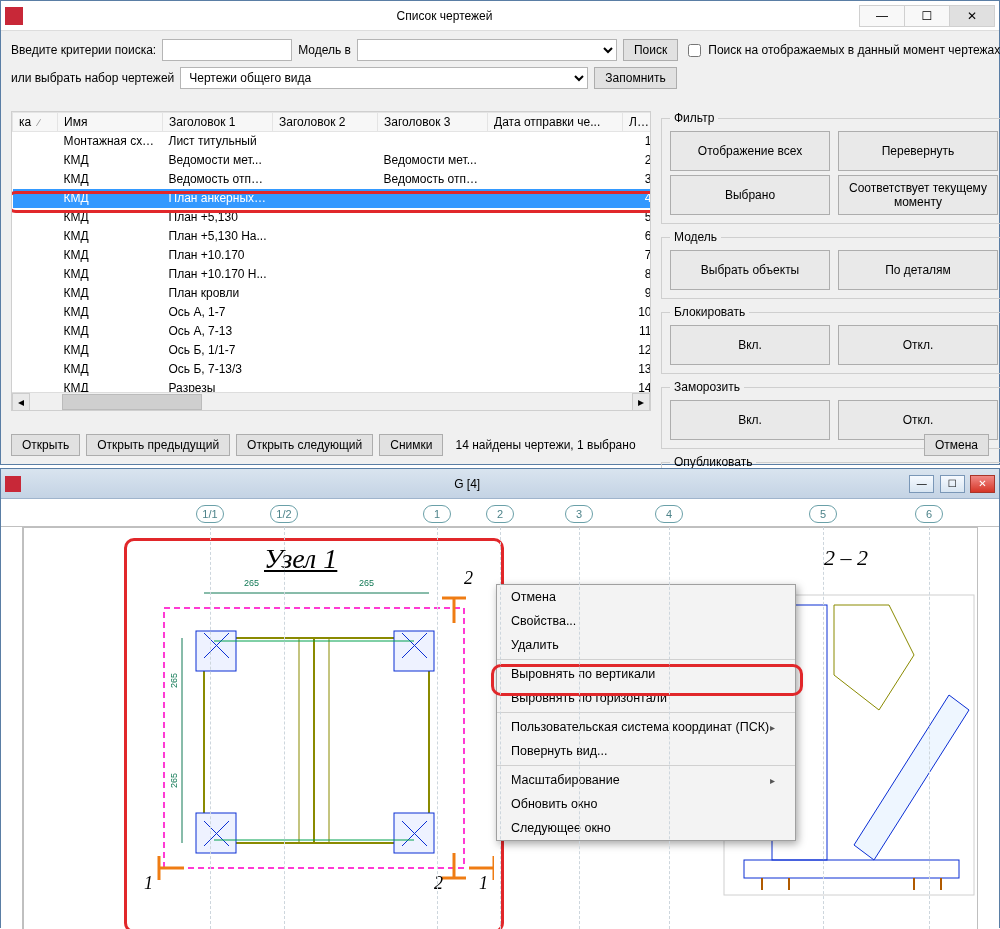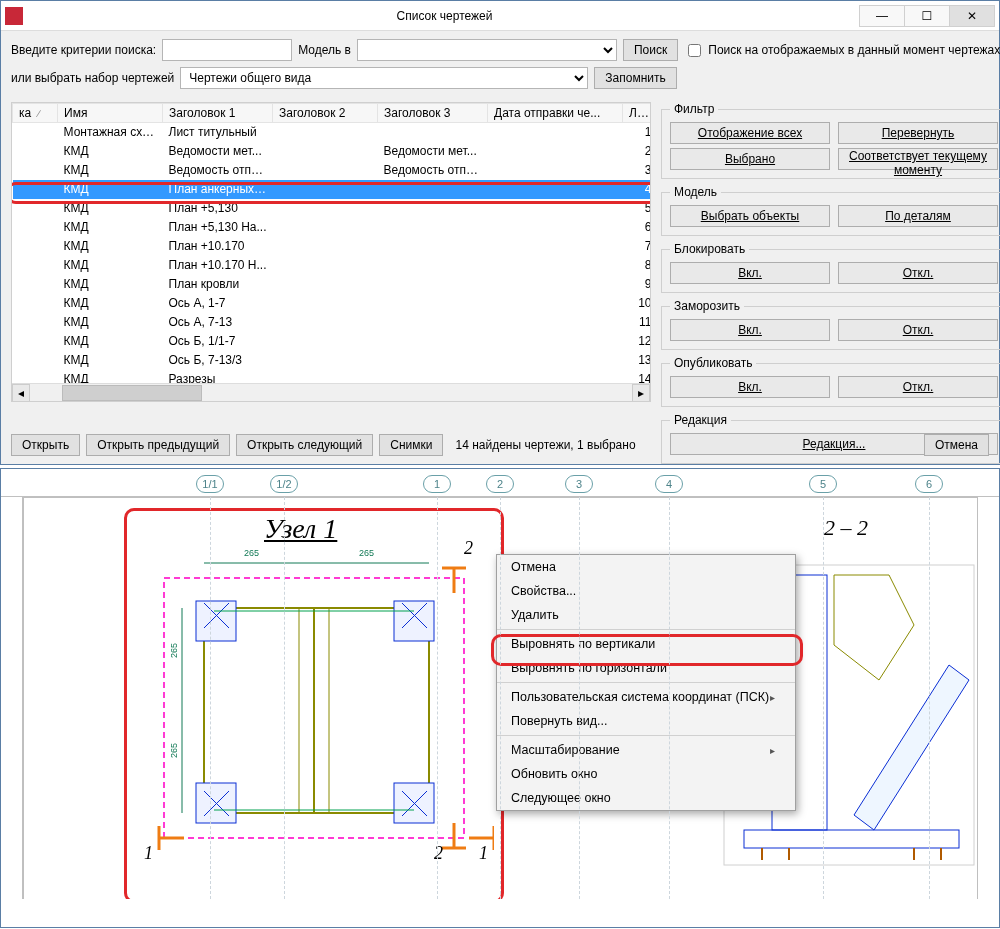--- a/index.html
+++ b/index.html
@@ -7,21 +7,21 @@
   .wrap { width:1000px; height:929px; background:#fff; }
 
   
   .topwin { position:relative; height:465px; border:1px solid #5a7ea5; background:#f0f0f0; }
   .titlebar { height:30px; background:#fff; display:flex; align-items:center; padding:0 4px; border-bottom:1px solid #ddd; }
   .appicon { width:18px; height:18px; margin-right:6px; background:#c82838; display:inline-block; }
   .title { flex:1; text-align:center; color:#000; }
   .winctrls { display:flex; }
   .wc { width:46px; height:22px; display:flex; align-items:center; justify-content:center; border:1px solid #d0d0d0; margin-left:-1px; background:#f8f8f8; cursor:pointer; }
   .wc.close { background:#e0e0e0; }
-  .form { padding:8px 10px; display:grid; grid-template-columns:640px 350px; gap:3px 8px; }
+  .form { padding:8px 10px; display:grid; grid-template-columns:640px 350px; gap:12px 8px; }
 
   .criteria { display:flex; flex-wrap:wrap; align-items:center; gap:6px 8px; }
   .criteria .row { display:flex; align-items:center; gap:6px; }
   input[type=text], select { border:1px solid #b5b5b5; background:#fff; height:22px; padding:1px 4px; font:inherit; }
   .btn { border:1px solid #adadad; background:#e1e1e1; height:22px; padding:0 10px; font:inherit; cursor:pointer; }
   .chk { display:flex; align-items:center; gap:4px; }
 
   .tablewrap { position:relative; grid-column:1; margin-top:10px; border:1px solid #cfcfcf; background:#fff; height:300px; overflow:hidden; }
   table { border-collapse:collapse; width:100%; table-layout:fixed; font:inherit; }
   th, td { text-align:left; padding:2px 6px; white-space:nowrap; overflow:hidden; text-overflow:ellipsis; height:19px; }
@@ -41,21 +41,21 @@
   .hscroll .thumb { width:140px; height:16px; background:#cfcfcf; margin-left:32px; border:1px solid #bbb; }
 
   
   .sel-annot { position:absolute; border:3px solid #e1272a; border-radius:10px; pointer-events:none; }
 
   
   .side { grid-column:2; grid-row:2; margin-top:10px; display:flex; flex-direction:column; gap:6px; }
   fieldset { border:1px solid #cfcfcf; padding:6px 8px 8px 8px; }
   legend { padding:0 4px; }
   .gridbtns { display:grid; grid-template-columns:1fr 1fr; gap:4px 8px; }
-  .wbtn { border:1px solid #adadad; background:#e9e9e9; height:22px; padding:0 6px; font:inherit; cursor:pointer; text-align:center;text-decoration:underline; }
+  .wbtn { border:1px solid #adadad; background:#e9e9e9; height:40px; padding:0 6px; font:inherit; cursor:pointer; text-align:center; }
   .wbtn.full { grid-column:1 / span 2; }
 
   .bottombar { position:absolute; left:10px; right:10px; bottom:8px; display:flex; align-items:center; gap:6px; }
   .status { margin-left:6px; color:#000; }
   .spacer { flex:1; }
 
   
   .botwin { position:relative; height:460px; border:1px solid #5a7ea5; margin-top:3px; background:#fff; }
   .titlebar2 { height:30px; background:linear-gradient(#d9e4ef,#c4d3e4); display:flex; align-items:center; padding:0 4px; border-bottom:1px solid #9fb4cc; }
   .winctrls2 .wc2 { width:25px; height:18px; display:inline-flex; align-items:center; justify-content:center; border:1px solid #7a97b7; margin-left:2px; background:linear-gradient(#f6faff,#d8e5f1); cursor:pointer; font-size:10px; }
@@ -338,20 +338,29 @@
     <button class="btn">Открыть предыдущий</button>
     <button class="btn">Открыть следующий</button>
     <button class="btn">Снимки</button>
     <span class="status">14 найдены чертежи, 1 выбрано</span>
     <span class="spacer"></span>
     <button class="btn">Отмена</button>
   </div>
 </div>
 
 <div class="botwin">
+  <div class="titlebar2">
+    <span class="appicon" style="width:16px;height:16px;"></span>
+    <span class="title">G   [4]</span>
+    <div class="winctrls2">
+      <span class="wc2">—</span>
+      <span class="wc2">☐</span>
+      <span class="wc2 close">✕</span>
+    </div>
+  </div>
 
   <div class="canvas">
     <div class="ruler-top" id="ruler-top">
           <div class="bubble" style="left: 195px;">1/1</div>
           <div class="bubble" style="left: 269px;">1/2</div>
           <div class="bubble" style="left: 422px;">1</div>
           <div class="bubble" style="left: 485px;">2</div>
           <div class="bubble" style="left: 564px;">3</div>
           <div class="bubble" style="left: 654px;">4</div>
           <div class="bubble" style="left: 808px;">5</div>

